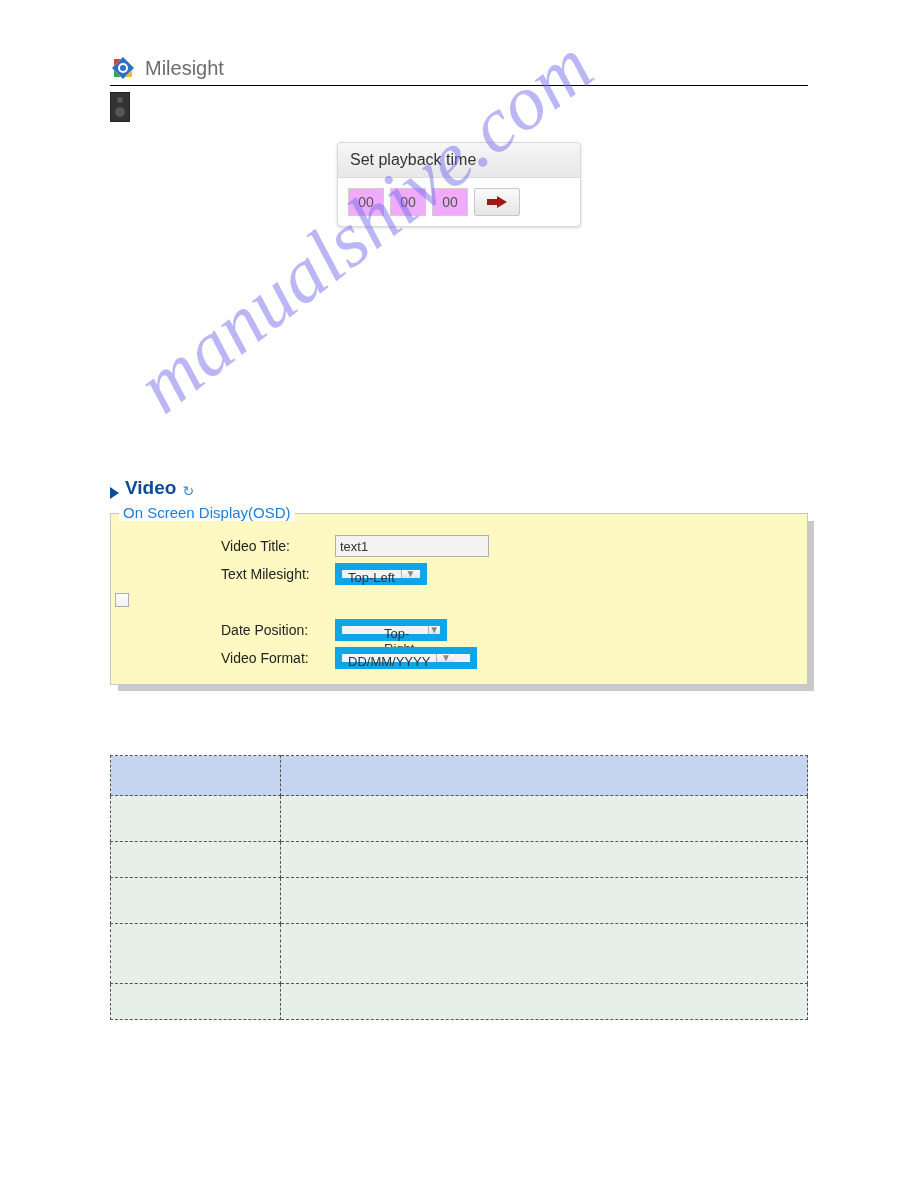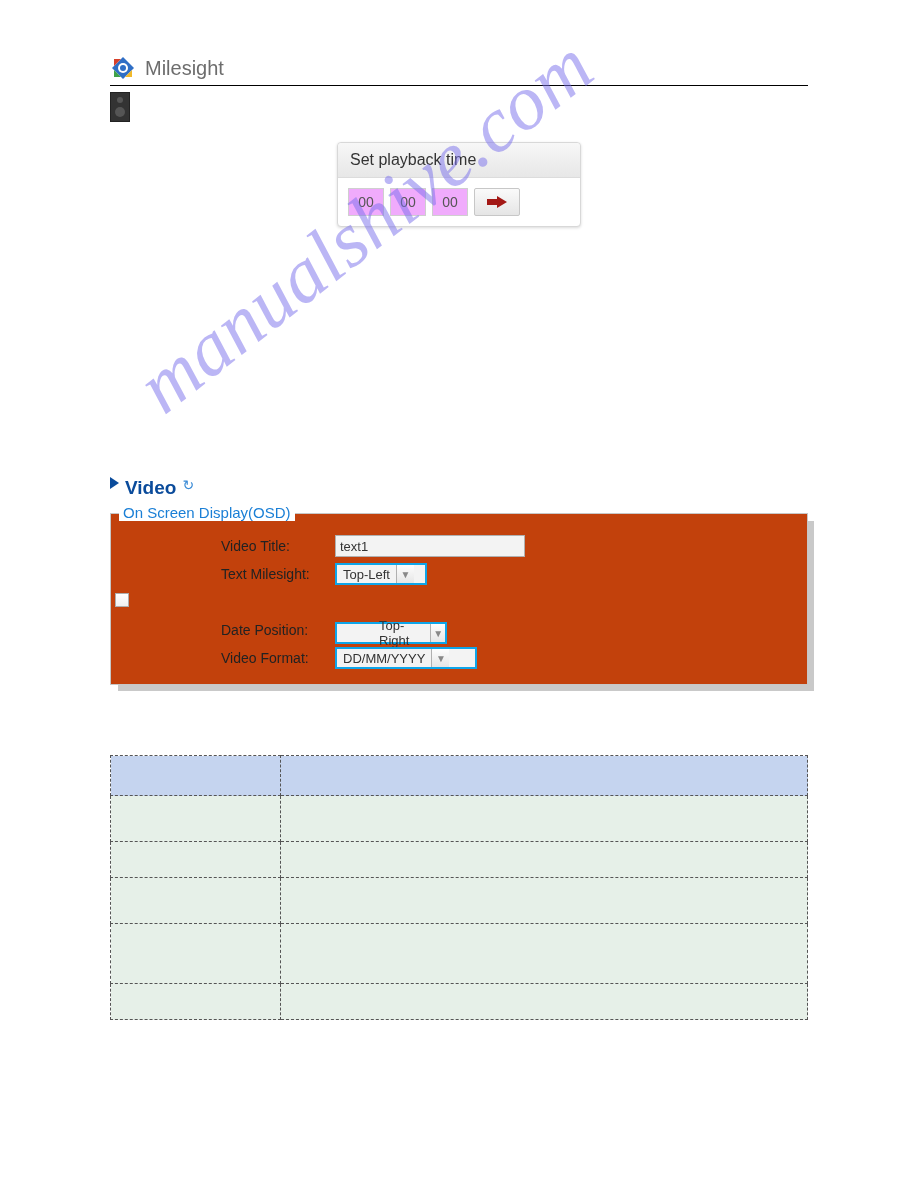--- a/index.html
+++ b/index.html
@@ -14,35 +14,35 @@
   .speaker-icon::after { content:""; position:absolute; bottom:4px; left:50%; transform:translateX(-50%); width:10px; height:10px; border-radius:50%; background:#555; }
 
   .playback-panel { width: 244px; margin: 20px auto 0; border: 1px solid #d8d8d8; border-radius: 4px; background: #fff; box-shadow: 0 1px 3px rgba(0,0,0,0.15); padding-bottom: 10px; }
   .playback-header { background: linear-gradient(#f7f7f7,#e7e7e7); padding: 8px 12px; border-bottom: 1px solid #dcdcdc; border-radius: 4px 4px 0 0; font-size: 16px; color: #333; }
   .playback-row { display:flex; gap:6px; padding: 10px 10px 0 10px; align-items:center; }
   .time-input { width: 36px; height: 28px; border: 1px solid #cfcfcf; background: #f0abfc; text-align: center; font-size: 14px; color: #555; }
   .go-btn { width: 46px; height: 28px; border: 1px solid #c7c7c7; background: linear-gradient(#fafafa,#e5e5e5); border-radius: 2px; display:flex; align-items:center; justify-content:center; cursor:pointer; }
   .go-btn svg { display:block; }
 
   .video-section { margin-top: 250px; }
-  .video-heading-wrap { display:flex; align-items:flex-start; gap:6px; margin-bottom: 14px; }
+  .video-heading-wrap { display:flex; align-items:flex-end; gap:6px; margin-bottom: 14px; }
   .tri-icon { width:0; height:0; border-top:6px solid transparent; border-bottom:6px solid transparent; border-left:9px solid #0a4b9b; }
   .video-heading { font-size: 19px; font-weight: bold; color: #0a4b9b; }
   .refresh-icon { font-size: 14px; color: #3a8bd6; }
 
   .osd-box-wrap { position:relative; }
   .osd-shadow { position:absolute; top:8px; left:8px; right:-6px; bottom:-6px; background:#c9c9c9; z-index:0; }
-  .osd-box { position:relative; border:1px solid #c7c7c7; background:#c2410c; z-index:1; padding: 18px 0 12px 0; }
+  .osd-box { position:relative; border:1px solid #c7c7c7; background:#fef9c3; z-index:1; padding: 18px 0 12px 0; }
   .osd-legend { position:absolute; top:-10px; left:8px; background:#fff; padding:0 4px; color:#1a7fd6; font-size:15px; }
   .osd-row { display:flex; align-items:center; height:28px; }
   .osd-label { width: 220px; padding-left: 110px; font-size:14px; color:#222; }
   .osd-control { padding-left: 4px; }
   .chk { width:14px; height:14px; border:1px solid #aeaeae; background:linear-gradient(#fff,#f0f0f0); display:inline-block; }
-  .txt-input { width: 190px; height:22px; border:1px solid #b0b0b0; background:#f3f3f3; font-size:13px; padding-left:4px; color:#333; }
-  .sel { height:22px; border:2px solid #0ea5e9; background:#f3f3f3; font-size:13px; color:#333; display:inline-flex; align-items:center; }
+  .txt-input { width: 154px; height:22px; border:1px solid #b0b0b0; background:#f3f3f3; font-size:13px; padding-left:4px; color:#333; }
+  .sel { height:22px; border:7px solid #0ea5e9; background:#f3f3f3; font-size:13px; color:#333; display:inline-flex; }
   .sel-text { padding:0 6px; }
   .sel-caret { width:18px; height:100%; border-left:1px solid #b0b0b0; display:flex; align-items:center; justify-content:center; font-size:10px; color:#888; background:linear-gradient(#fdfdfd,#e6e6e6); }
   .sel-sm { width: 92px; }
   .sel-md { width: 112px; padding-left: 36px; }
   .sel-lg { width: 142px; }
 
   .param-table { margin-top: 70px; width: 100%; border-collapse: collapse; }
   .param-table th { background:#c5d4ef; height:40px; border:1px dashed #555; }
   .param-table td { background:#e6f0e8; border:1px dashed #555; }
   .param-table .col-param { width: 170px; }

